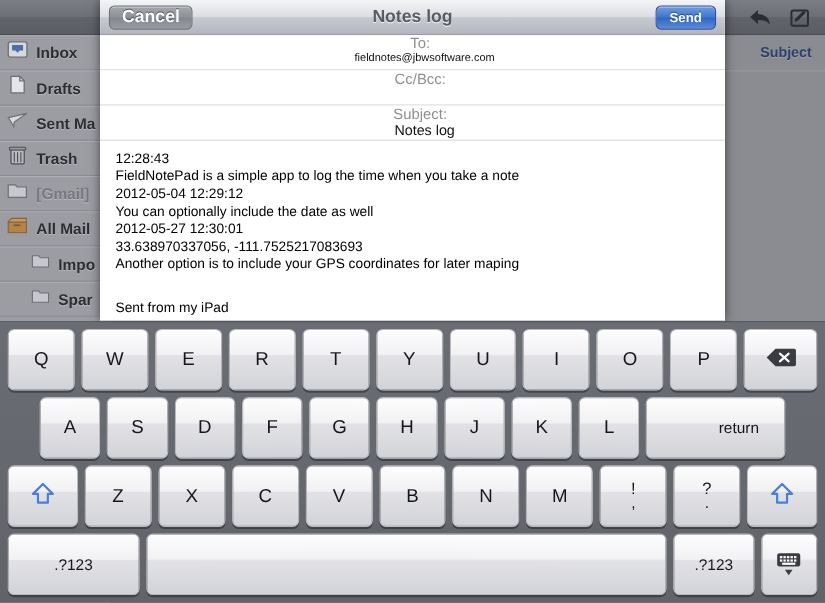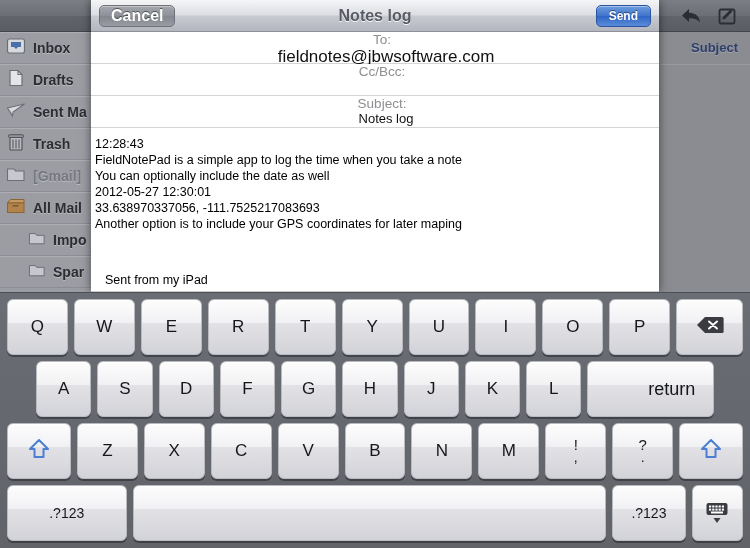--- a/index.html
+++ b/index.html
@@ -95,24 +95,24 @@
     border: 1px solid #2b53a0; border-radius: 5px;
     box-shadow: inset 0 1px 0 rgba(255,255,255,.4);
   }
 
   .field-row {
     position: relative; height: 32px; display: flex; align-items: center;
     padding-left: 14px; border-bottom: 1px solid #d4d4d6; background: #fff; flex-direction: column;
   }
   .field-label { font-size: 13.5px; color: #8e8e93; }
   .field-value { font-size: 13px; color: #111; margin-left: 8px; }
-  .field-value.addr { font-size: 17px; }
+  .field-value.addr { font-size: 10px; }
 
   #body-area {
-    position: relative; height: 164px; padding: 8px 14px 0 4px; background: #fff;
+    position: relative; height: 164px; padding: 8px 14px 0 14px; background: #fff;
   }
   .body-line { font-size: 12.5px; color: #000; line-height: 16px; white-space: nowrap; }
   #sig-sep {
     position: absolute; left: 0; right: 0; bottom: 0; height: 1px; background: #c9c9cc;
   }
   #signature {
     position: absolute; left: 14px; bottom: 4px;
     font-size: 12.5px; color: #000; line-height: 16px;
   }
 
@@ -133,21 +133,21 @@
     height: 56px; margin: 0 3px;
     display: flex; align-items: center; justify-content: center;
     background: linear-gradient(to bottom, #fdfdfe 0%, #f1f1f3 42%, #e2e2e6 43%, #d2d3d8 100%);
     border-radius: 6px;
     border: 1px solid #b9bac0;
     box-shadow: 0 2px 0 rgba(0,0,0,.35), inset 0 1px 0 rgba(255,255,255,.9);
     font-size: 17px; color: #16171a;
     user-select: none;
   }
   .key.letter { flex: 1 1 0; }
-  .key.wide-return { flex: 1.55 1 0; font-size: 18px; padding-left: 42px; }
+  .key.wide-return { flex: 1.55 1 0; font-size: 14px; padding-left: 42px; }
   .key.wide-del { flex: 1.1 1 0; }
   .key.shift { flex: 1.05 1 0; }
   .key.punct { flex: 1 1 0; }
   .key.num { flex: 1.72 1 0; font-size: 14px; }
   .key.num-right { flex: 1.05 1 0; font-size: 14px; }
   .key.space { flex: 6.9 1 0; }
   .key.hide-kb { flex: 0.72 1 0; }
 
   .punct-stack { display: flex; flex-direction: column; align-items: center; line-height: 13px; }
   .punct-top { font-size: 15px; }
@@ -288,20 +288,21 @@
     </div>
 
     <div class="field-row">
       <span class="field-label">Subject:</span>
       <span class="field-value">Notes log</span>
     </div>
 
     <div id="body-area">
       <div class="body-line">12:28:43</div>
       <div class="body-line">FieldNotePad is a simple app to log the time when you take a note</div>
+      <div class="body-line">2012-05-04 12:29:12</div>
       <div class="body-line">You can optionally include the date as well</div>
       <div class="body-line">2012-05-27 12:30:01</div>
       <div class="body-line">33.638970337056, -111.7525217083693</div>
       <div class="body-line">Another option is to include your GPS coordinates for later maping</div>
       <div id="signature">Sent from my iPad</div>
       <div id="sig-sep"></div>
     </div>
   </div>
 
   <div id="keyboard">

